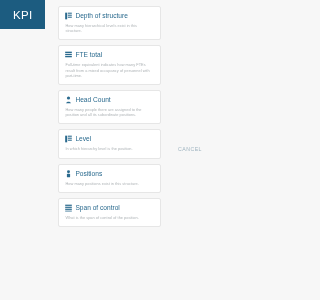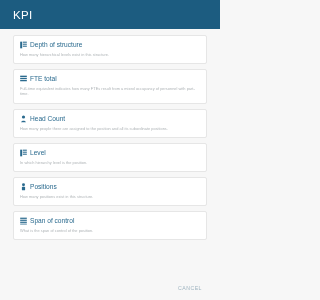--- a/index.html
+++ b/index.html
@@ -10,21 +10,21 @@
   }
   body {
     font-family: "Liberation Sans", sans-serif;
     background: #f7f7f7;
     color: #333;
   }
   .app {
     width: 220px;
     height: 300px;
     display: flex;
-    flex-direction: column;
+    flex-direction: row;
     background: #f7f7f7;
     position: relative;
   }
   .appbar {
     background: #1c5c80;
     height: 29px;
     flex: 0 0 29px;
     display: flex;
     align-items: center;
     padding: 0 13px;

